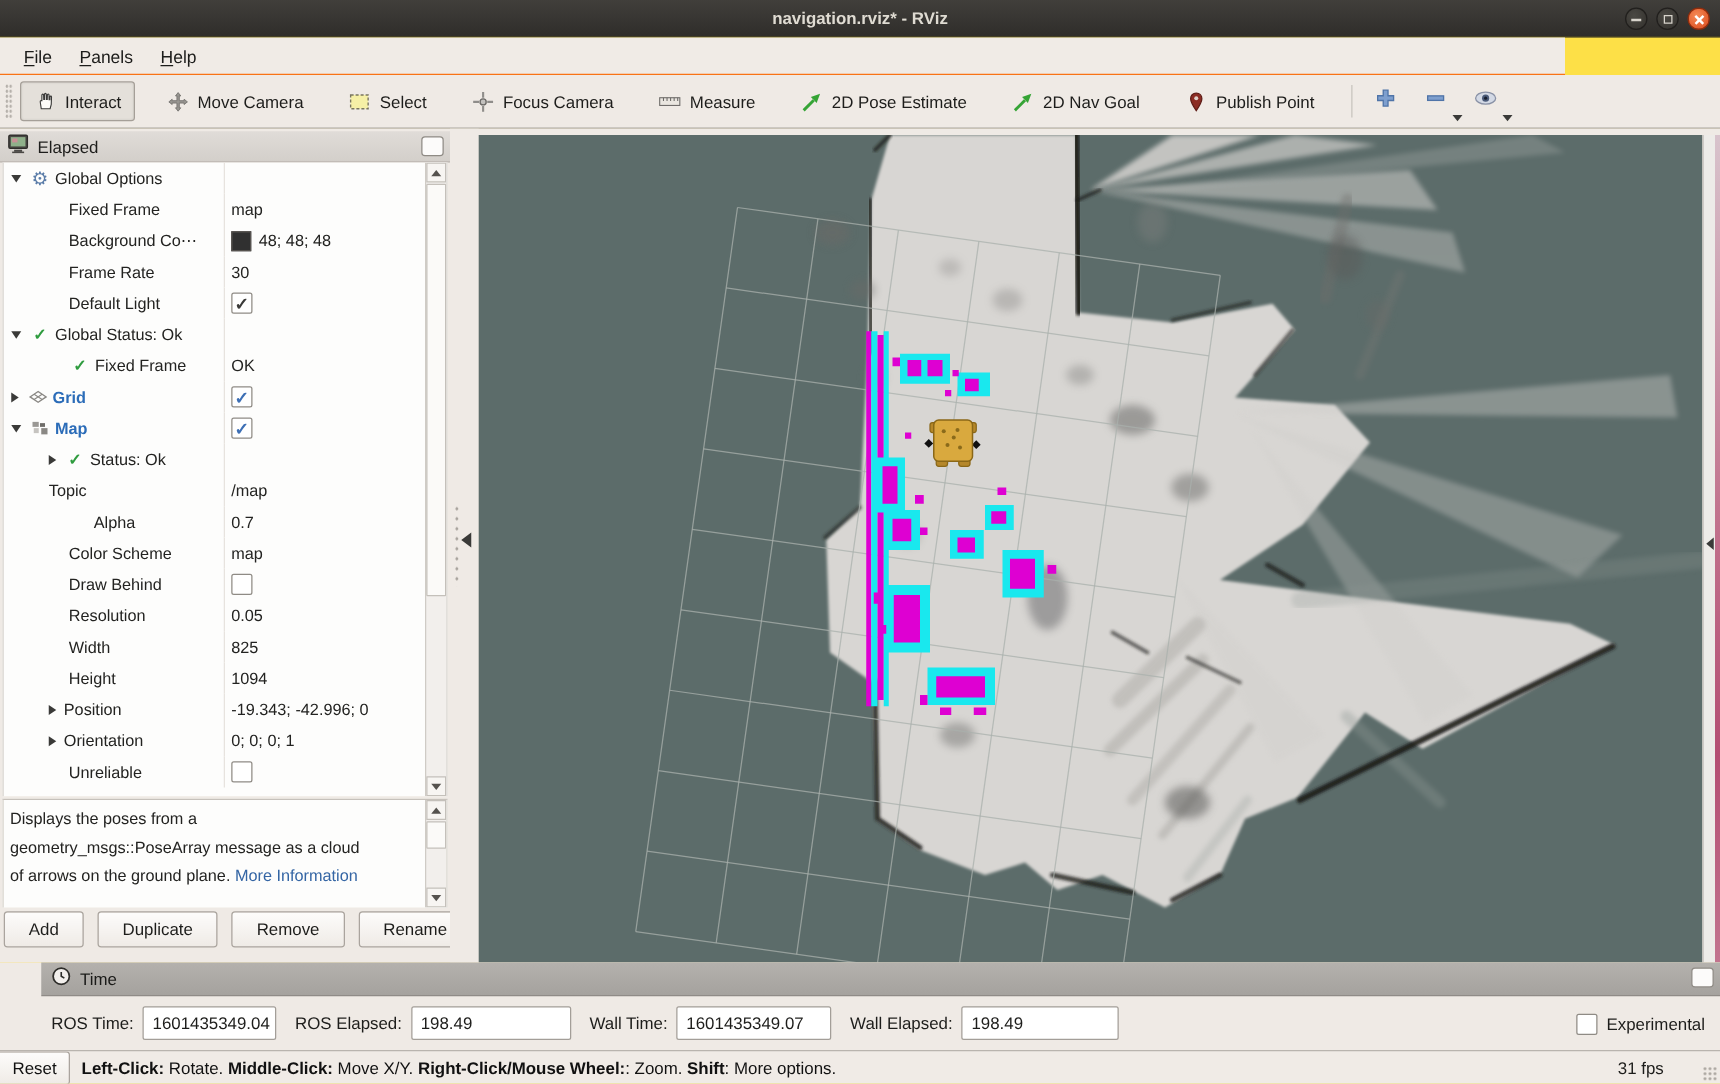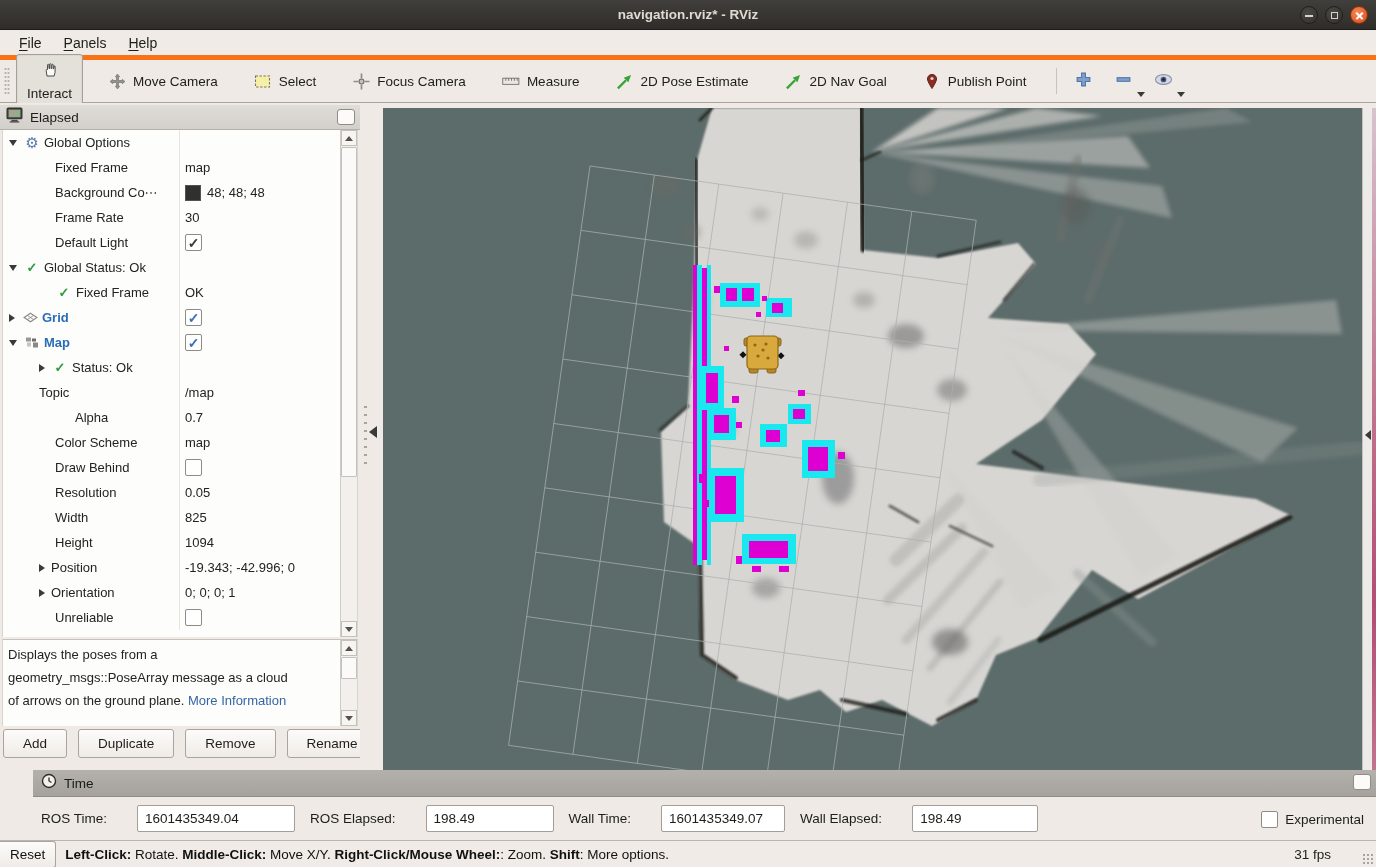--- a/index.html
+++ b/index.html
@@ -14,33 +14,33 @@
   .win-controls { position:absolute; right:8px; top:6px; display:flex; gap:7px; }
   .win-btn { width:18px; height:18px; border-radius:50%; background:radial-gradient(circle at 40% 35%, #4a4843, #33312d);
     border:1px solid #211f1d; position:relative; cursor:default; }
   .win-btn.close { background:radial-gradient(circle at 40% 35%, #f58a55, #d9481c); border-color:#8f2c0c; }
   .win-btn .g-min { position:absolute; left:4px; top:8px; width:8px; height:2px; background:#d8d4cc; }
   .win-btn .g-max { position:absolute; left:4.5px; top:4.5px; width:7px; height:7px; border:1.5px solid #d8d4cc; }
   .win-btn .g-x1,.win-btn .g-x2 { position:absolute; left:3.5px; top:7.5px; width:9px; height:1.8px; background:#fff; }
   .win-btn .g-x1 { transform:rotate(45deg);} .win-btn .g-x2 { transform:rotate(-45deg);}
 
   
-  .menubar { position:absolute; left:0; top:30px; width:1376px; height:30px; background:#f0ebe6;
-    display:flex; align-items:center; padding-left:8px; border-bottom:5px solid #f97316; }
+  .menubar { position:absolute; left:0; top:30px; width:1252px; height:30px; background:#f0ebe6;
+    display:flex; align-items:center; padding-left:8px; border-bottom:1px solid #f97316; }
   .menu-item { font-size:14px; color:#1c1c1a; padding:4px 11px; border-radius:2px; }
   .menu-item u { text-underline-offset:2px; }
 
   
   .toolbar { position:absolute; left:0; top:60px; width:1376px; height:43px; background:#efeae5;
     display:flex; align-items:center; border-bottom:1px solid #aaa59f; padding-left:4px; }
   .tb-handle { width:6px; height:28px; margin-right:6px;
     background-image:radial-gradient(circle, #b6b1ab 1px, transparent 1.2px); background-size:3px 4px; }
   .tool { display:flex; align-items:center; gap:7px; font-size:13.5px; color:#1d1d1b;
     padding:6px 10px; margin-right:14px; border:1px solid transparent; border-radius:3px; white-space:nowrap; }
-  .tool.selected { background:#e4e0da; border-color:#a59f98; box-shadow:inset 0 0 2px rgba(0,0,0,.12);flex-direction:column; }
+  .tool.selected { background:#e4e0da; border-color:#a59f98; box-shadow:inset 0 0 2px rgba(0,0,0,.12); }
   .tool .ticon { display:inline-flex; width:18px; height:18px; align-items:center; justify-content:center; }
   .tb-sep { width:1px; height:26px; background:#c8c3bd; margin:0 14px 0 4px; }
   .tb-iconbtn { position:relative; width:26px; height:26px; display:flex; align-items:center; justify-content:center; margin-right:14px; }
   .caret { position:absolute; right:-8px; bottom:-3px; width:0; height:0;
     border-left:4.5px solid transparent; border-right:4.5px solid transparent; border-top:5px solid #3a3a38; }
 
   
   .main { position:absolute; left:0; top:103px; width:1376px; height:667px; background:#efeae5; }
 
   
@@ -106,21 +106,21 @@
     border-top:5px solid transparent; border-bottom:5px solid transparent; border-right:6px solid #3a3a38; }
   .pink-strip { position:absolute; left:1372px; top:5px; width:4px; height:662px;
     background:linear-gradient(#d8c3cc, #c2738e 45%, #b44d72 75%, #c2738e); }
 
   
   .time-panel { position:absolute; left:0; top:770px; width:1376px; height:70px; background:#efeae5;padding-left:33px; }
   .tp-header { height:27px; background:linear-gradient(#b4b1ad,#a5a29e); border-bottom:1px solid #8f8b87;
     display:flex; align-items:center; padding-left:8px; position:relative; }
   .tp-header .ph-title { font-size:13.5px; color:#1a1a18; margin-left:7px; }
   .tp-fields { display:flex; align-items:center; padding:8px 0 0 8px; }
-  .tfield { display:flex; align-items:center; margin-right:15px;gap:23px; }
+  .tfield { display:flex; align-items:center; margin-right:15px; }
   .tfield .tlabel { font-size:13.5px; color:#1d1d1b; margin-right:7px; }
   .tinput { height:27px; background:#fff; border:1px solid #a39e98; border-radius:2px;
     font-size:13.5px; color:#1d1d1b; display:flex; align-items:center; padding:0 7px; }
   .experimental { position:absolute; right:12px; top:41px; display:flex; align-items:center; gap:7px; font-size:13.5px; color:#1d1d1b; }
 
   
   .statusbar { position:absolute; left:0; top:840px; width:1376px; height:27px; background:#f0ebe6;
     border-top:1px solid #b9b4ae; display:flex; align-items:center; font-size:13.5px; color:#111; }
   .reset-btn { height:27px; padding:0 10px; background:linear-gradient(#fdfcfb,#efebe6);
     border:1px solid #aaa49e; border-left:none; border-radius:0 3px 3px 0; display:flex; align-items:center; font-size:13.5px; }
@@ -644,21 +644,21 @@
       <span id="clock-icon"><svg width="16" height="16" viewBox="0 0 16 16">
             <circle cx="8" cy="8" r="6.5" fill="#f2efec" stroke="#2e2d2a" stroke-width="1.4"></circle>
             <path d="M8 4.5V8L10.5 9.5" stroke="#2e2d2a" stroke-width="1.3" fill="none"></path>
           </svg></span>
       <span class="ph-title">Time</span>
       <div class="float-btn"></div>
     </div>
     <div class="tp-fields" id="time-fields">
         <div class="tfield">
           <span class="tlabel">ROS Time:</span>
-          <div class="tinput" style="width: 158px;">1601435349.04</div>
+          <div class="tinput" style="width: 107px;">1601435349.04</div>
         </div>
         <div class="tfield">
           <span class="tlabel">ROS Elapsed:</span>
           <div class="tinput" style="width: 128px;">198.49</div>
         </div>
         <div class="tfield">
           <span class="tlabel">Wall Time:</span>
           <div class="tinput" style="width: 124px;">1601435349.07</div>
         </div>
         <div class="tfield">

